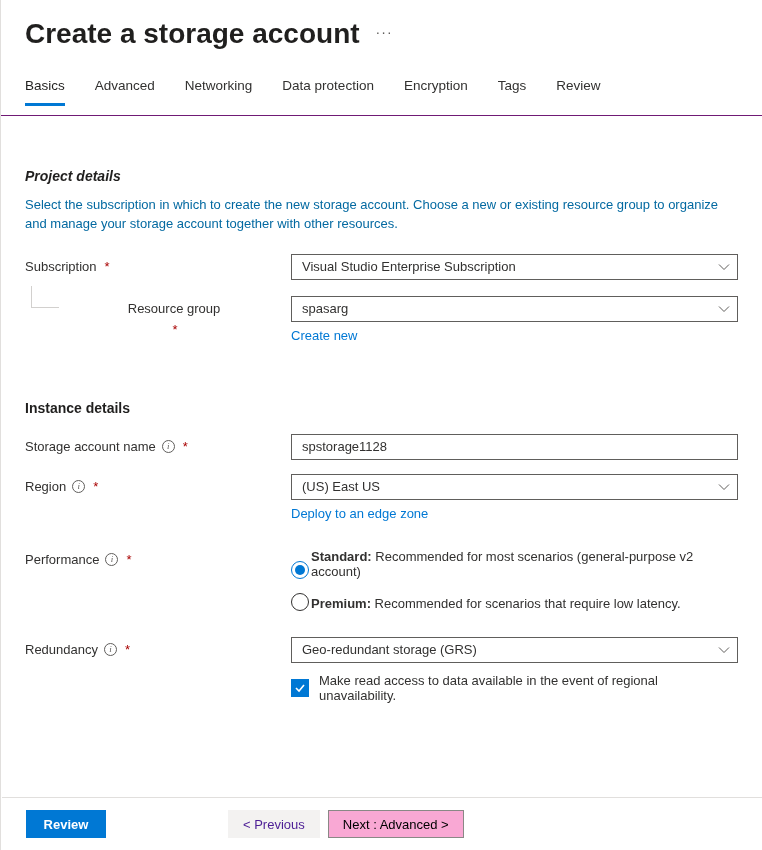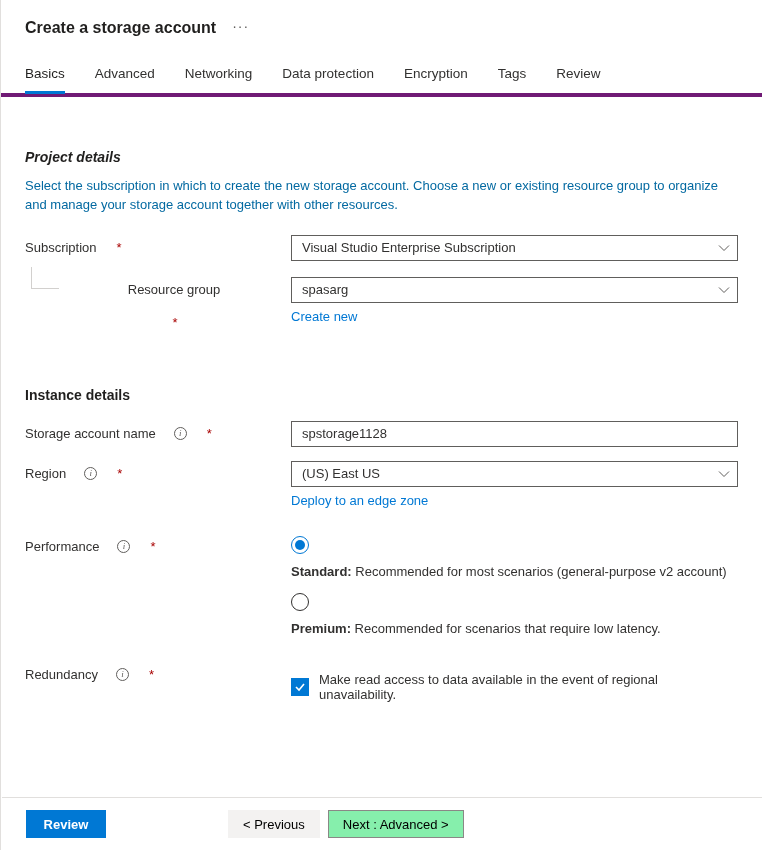--- a/index.html
+++ b/index.html
@@ -13,35 +13,35 @@
       position: relative;
       border-left: 1px solid #e1dfdd;
     }
     .header {
       padding: 18px 0 0 24px;
       display: flex;
       align-items: center;
       gap: 16px;
     }
     .page-title {
-      font-size: 16px;
+      font-size: 28px;
       font-weight: 600;
       color: #201f1e;
     }
     .ellipsis-icon {
       font-size: 14px;
       color: #605e5c;
       letter-spacing: 1px;
       padding-bottom: 4px;
     }
     .tabs {
       display: flex;
       gap: 30px;
-      padding: 24px 0 0 24px;
-      border-bottom: 4px solid #701a75;
+      padding: 24px 0 10px 24px;
+      border-bottom: 1px solid #701a75;
     }
     .tab {
       padding: 4px 0 10px 0;
       font-size: 13.5px;
       color: #323130;
       cursor: pointer;
       border-bottom: 3px solid transparent;
       margin-bottom: -1px;
       white-space: nowrap;
     }
@@ -74,21 +74,21 @@
       margin-bottom: 6px;
       min-height: 28px;
     }
     .label-col {
       width: 258px;
       flex-shrink: 0;
       padding-top: 5px;
       font-size: 13px;
       display: flex;
       align-items: center;
-      gap: 18px;
+      gap: 6px;
     }
     .label-col.indented {
       padding-left: 40px;
       position: relative;
       flex-direction: column;
     }
     .tree-line {
       position: absolute;
       left: 6px;
       top: -10px;
@@ -141,26 +141,25 @@
     .chevron svg { display:block; }
     .link {
       color: #0078d4;
       font-size: 13px;
       cursor: pointer;
       display: inline-block;
       margin-top: 6px;
     }
     .radio-row {
       display: flex;
-      align-items: flex-start;
-      gap: 10px;
+      align-items: flex-end;
+      gap: 2px;
       margin-bottom: 12px;
       padding-top: 2px;
       cursor: pointer;
-      flex-direction: column;
     }
     .radio {
       width: 18px; height: 18px;
       border: 1px solid #323130;
       border-radius: 50%;
       flex-shrink: 0;
       display: flex;
       align-items: center;
       justify-content: center;
     }
@@ -195,37 +194,37 @@
       display: flex;
       gap: 8px;
       align-items: center;
       background: #fff;
     }
     .btn {
       height: 28px;
       padding: 0 14px;
       font-size: 13px;
       border: 1px solid #8a8886;
-      background: #86efac;
+      background: #f9a8d4;
       cursor: pointer;
       display: inline-flex;
       align-items: center;
       justify-content: center;
       min-width: 80px;
     }
     .btn.primary {
       background: #0078d4;
       border-color: #0078d4;
       color: #fff;
       font-weight: 600;
     }
     .btn.disabled {
       background: #f3f2f1;
       border-color: #f3f2f1;
-      color: #000000;
+      color: #4c1d95;
       cursor: default;
     }
     .footer-gap { width: 106px; }
     .spacer-lg { height: 28px; }
   </style>
 </head>
 <body>
 
 <div class="header">
   <h1 class="page-title">Create a storage account</h1>
@@ -343,20 +342,30 @@
     </div>
   </div>
 
   <div class="form-row" style="margin-top:14px;">
     <div class="label-col">
       <span>Redundancy</span>
       <span class="info-icon">i</span>
       <span class="required">*</span>
     </div>
     <div class="input-col">
+      <div class="combo-wrap">
+        <div class="combo">
+          <span>Geo-redundant storage (GRS)</span>
+        </div>
+        <span class="chevron">
+          <svg width="12" height="12" viewBox="0 0 12 12">
+              <path d="M1 3.5 L6 8.5 L11 3.5" stroke="#605e5c" stroke-width="1" fill="none"></path>
+            </svg>
+        </span>
+      </div>
       <div class="check-row">
         <span class="checkbox">
           <svg width="12" height="12" viewBox="0 0 12 12">
               <path d="M2 6 L5 9 L10 3" stroke="#fff" stroke-width="1.6" fill="none"></path>
             </svg>
         </span>
         <span>Make read access to data available in the event of regional unavailability.</span>
       </div>
     </div>
   </div>

